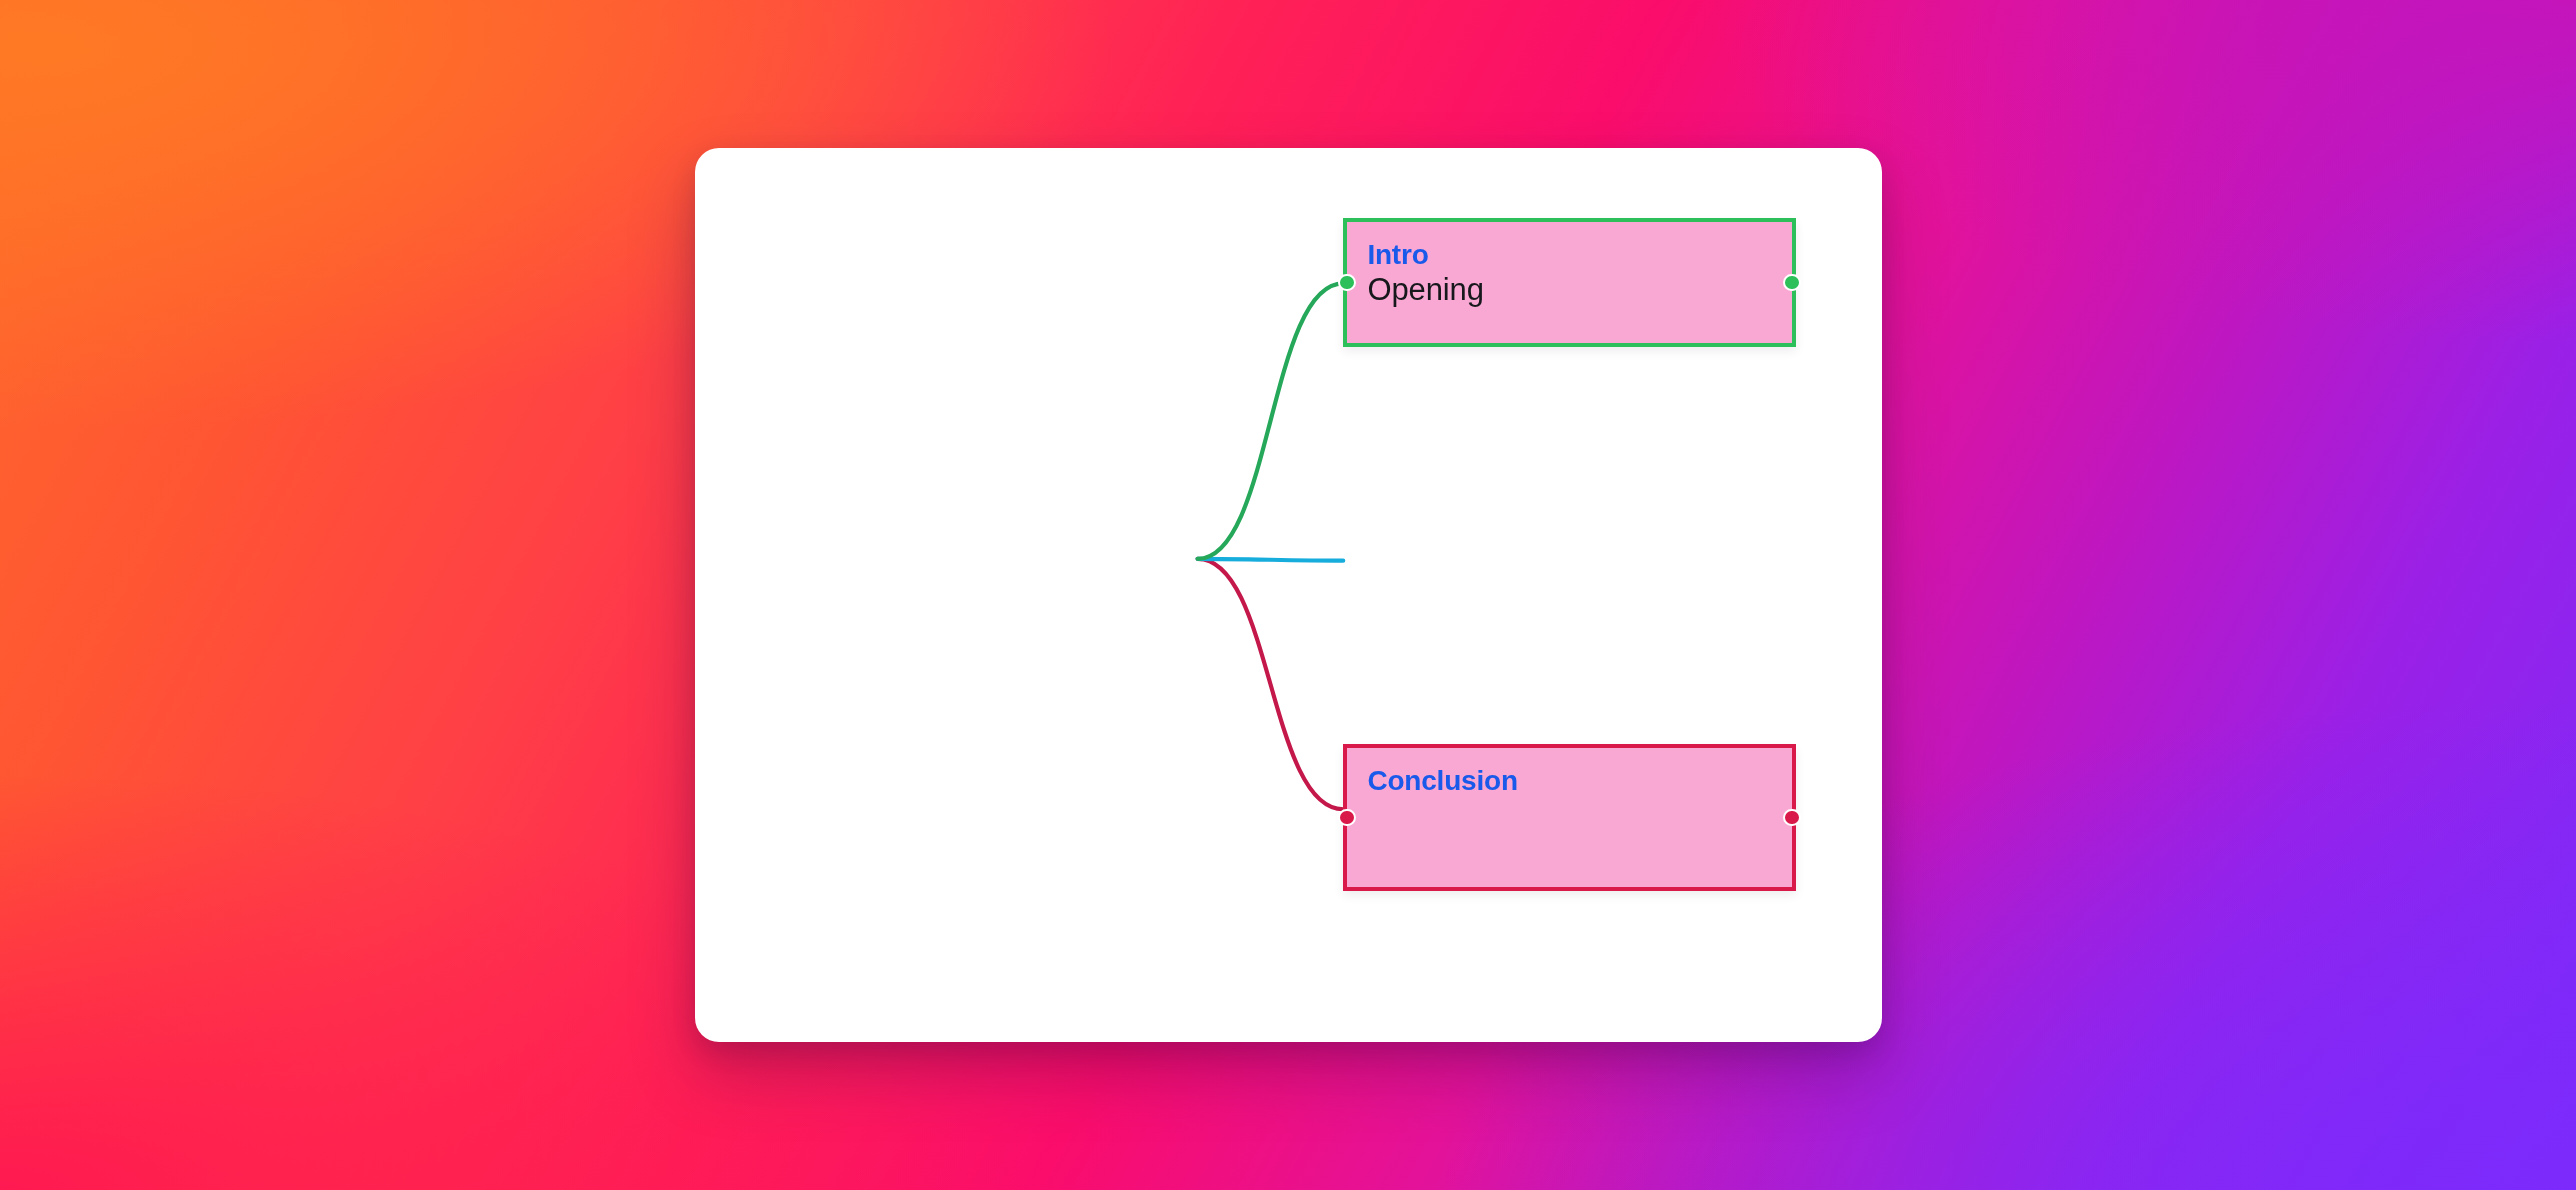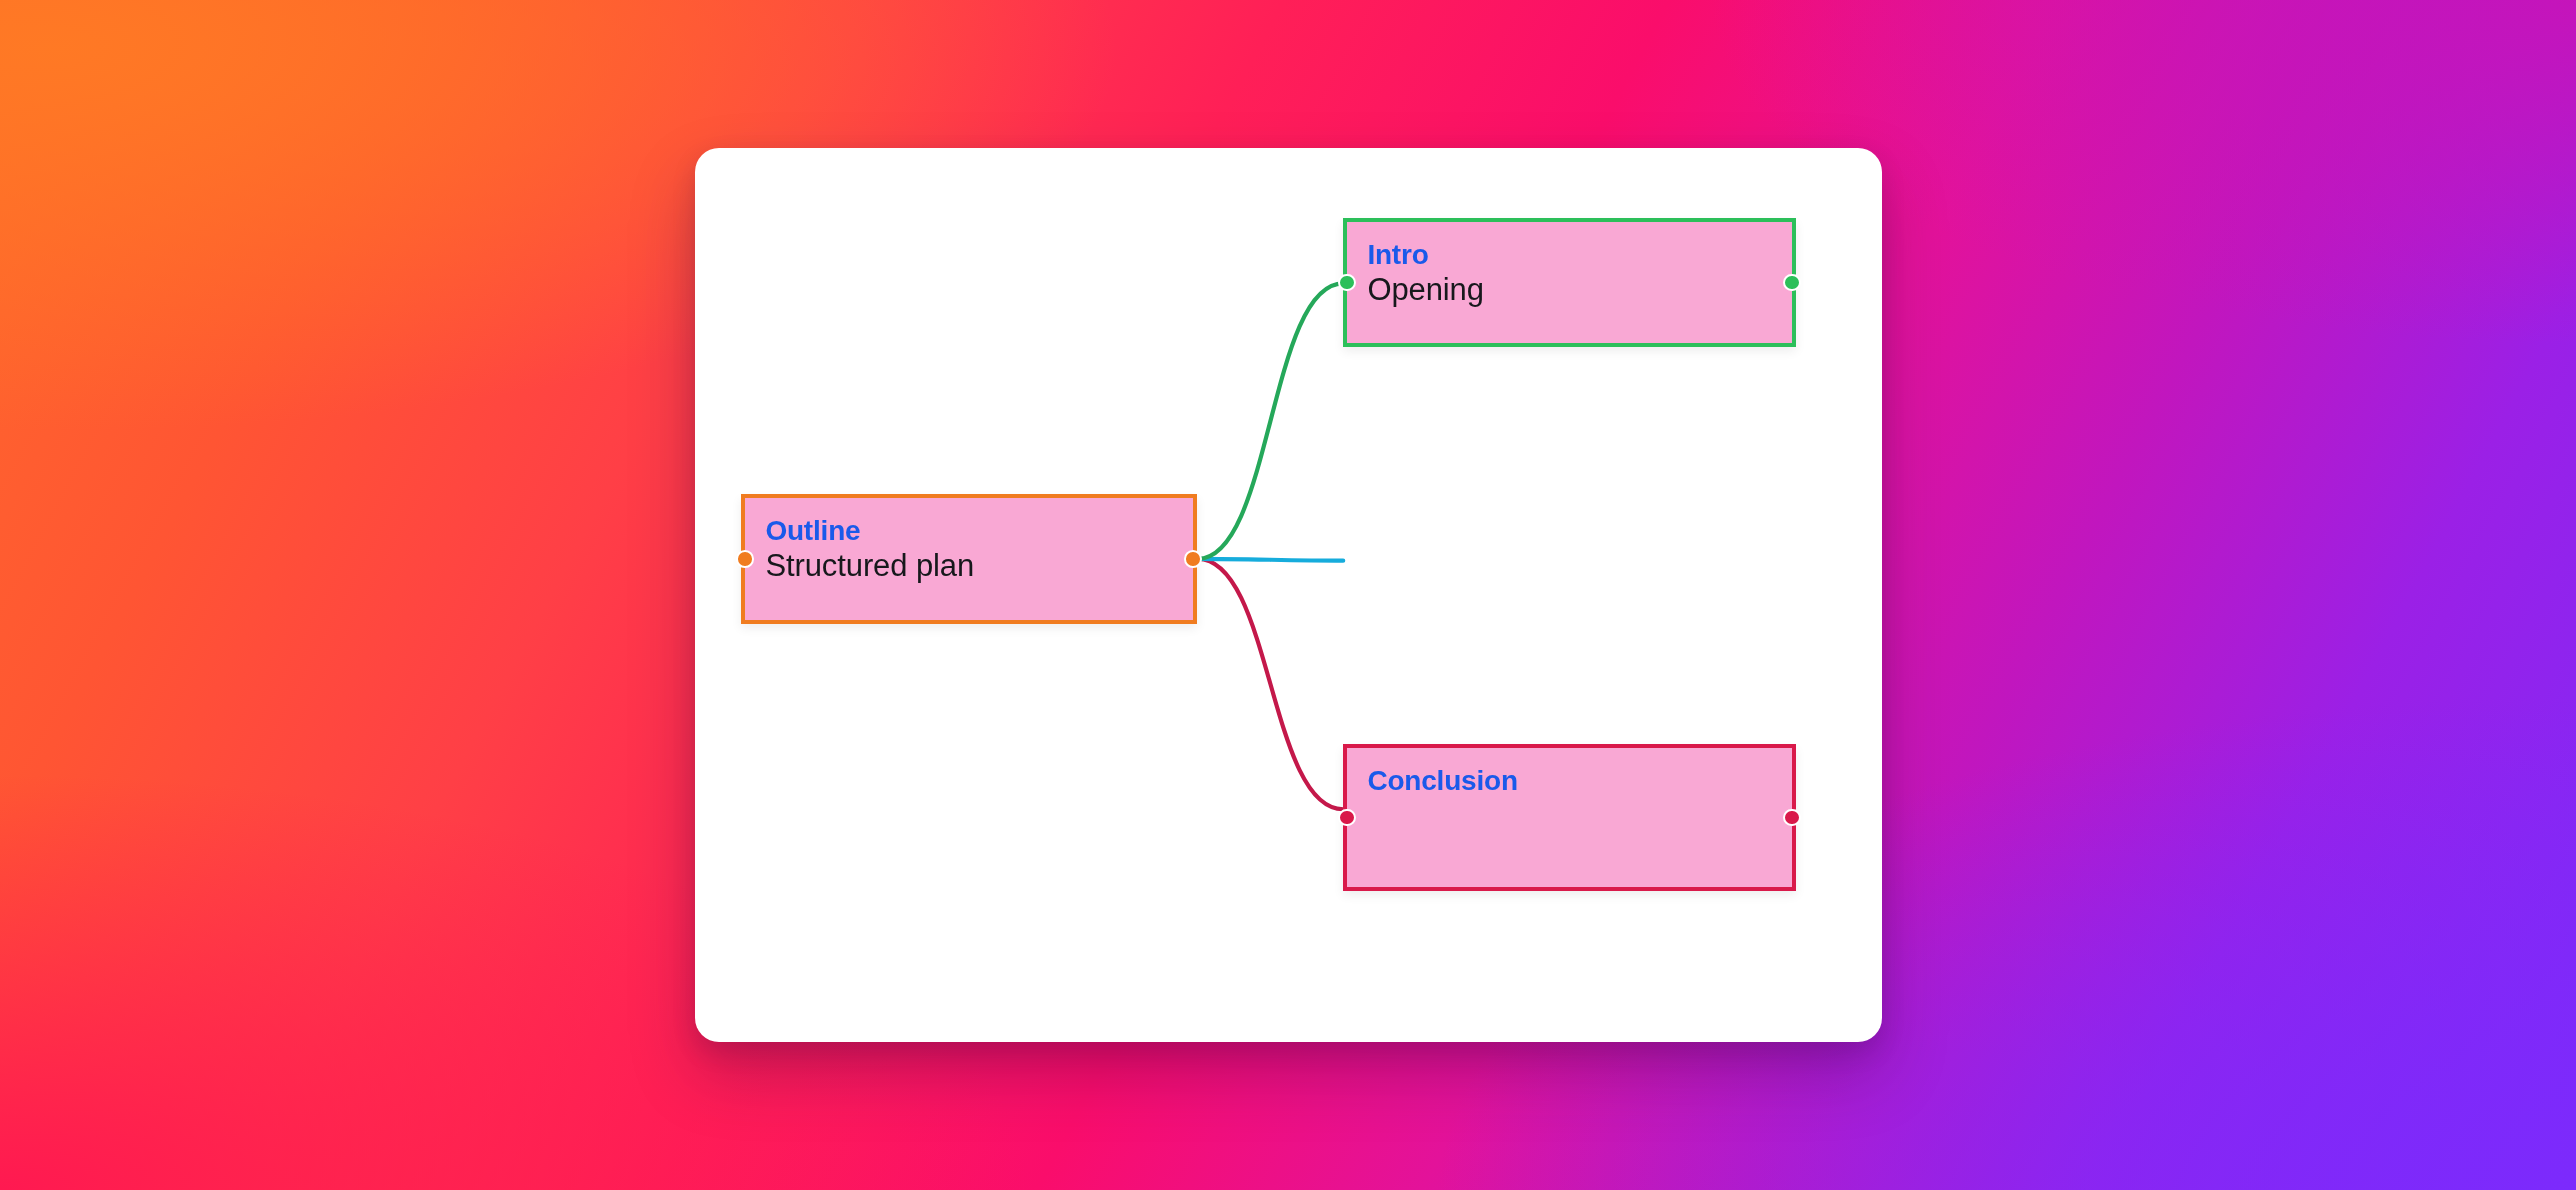--- a/index.html
+++ b/index.html
@@ -134,26 +134,20 @@
 
   <div id="canvas-card">
     <div id="flow-layer">
 
       <svg id="edges-svg" viewBox="0 0 1280 964">
         <path d="M 542 443 C 622 443 619 713 699 713" fill="none" stroke="#C4184A" stroke-width="4.5" stroke-linecap="round"></path>
         <path d="M 542 443 C 600 443 640 445 699 445" fill="none" stroke="#16ACDC" stroke-width="4.5" stroke-linecap="round"></path>
         <path d="M 542 443 C 622 443 619 146 699 146" fill="none" stroke="#25A85A" stroke-width="4.5" stroke-linecap="round"></path>
       </svg>
 
-      <div class="node" id="node-outline">
-        <div class="node-title">Outline</div>
-        <div class="node-subtitle">Structured plan</div>
-        <div class="handle left mid" style="background:#F07C20;"></div>
-        <div class="handle right mid" style="background:#F07C20;"></div>
-      </div>
 
       <div class="node" id="node-intro">
         <div class="node-title">Intro</div>
         <div class="node-subtitle">Opening</div>
         <div class="handle left mid" style="background:#2CBF5A;"></div>
         <div class="handle right mid" style="background:#2CBF5A;"></div>
       </div>
 
 
       <div class="node" id="node-concl">

